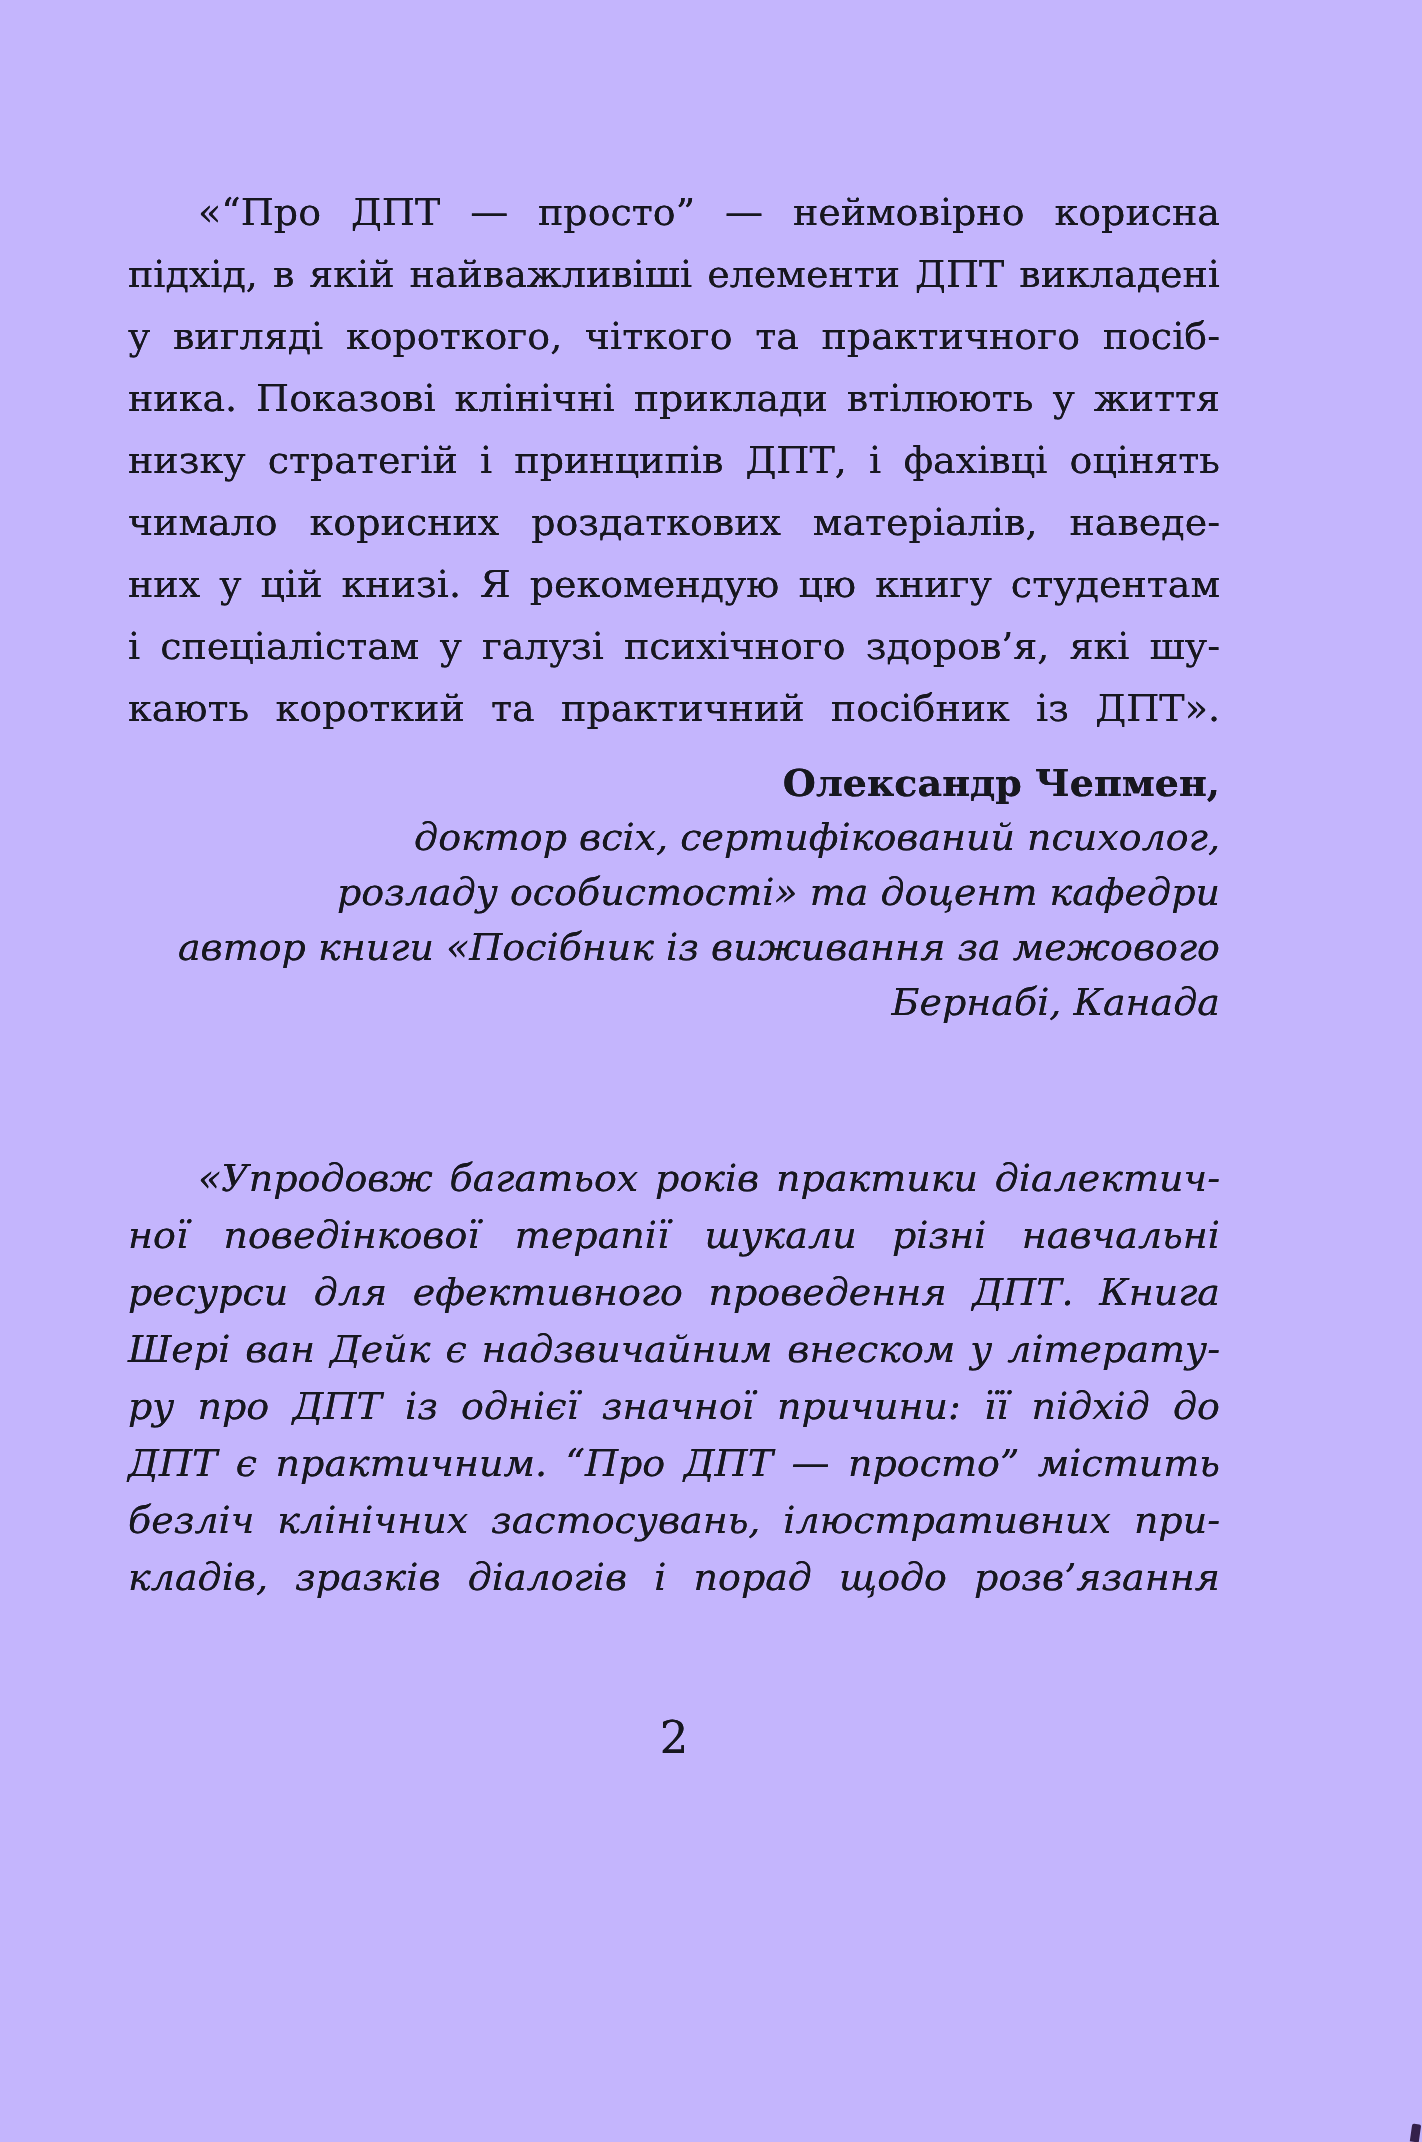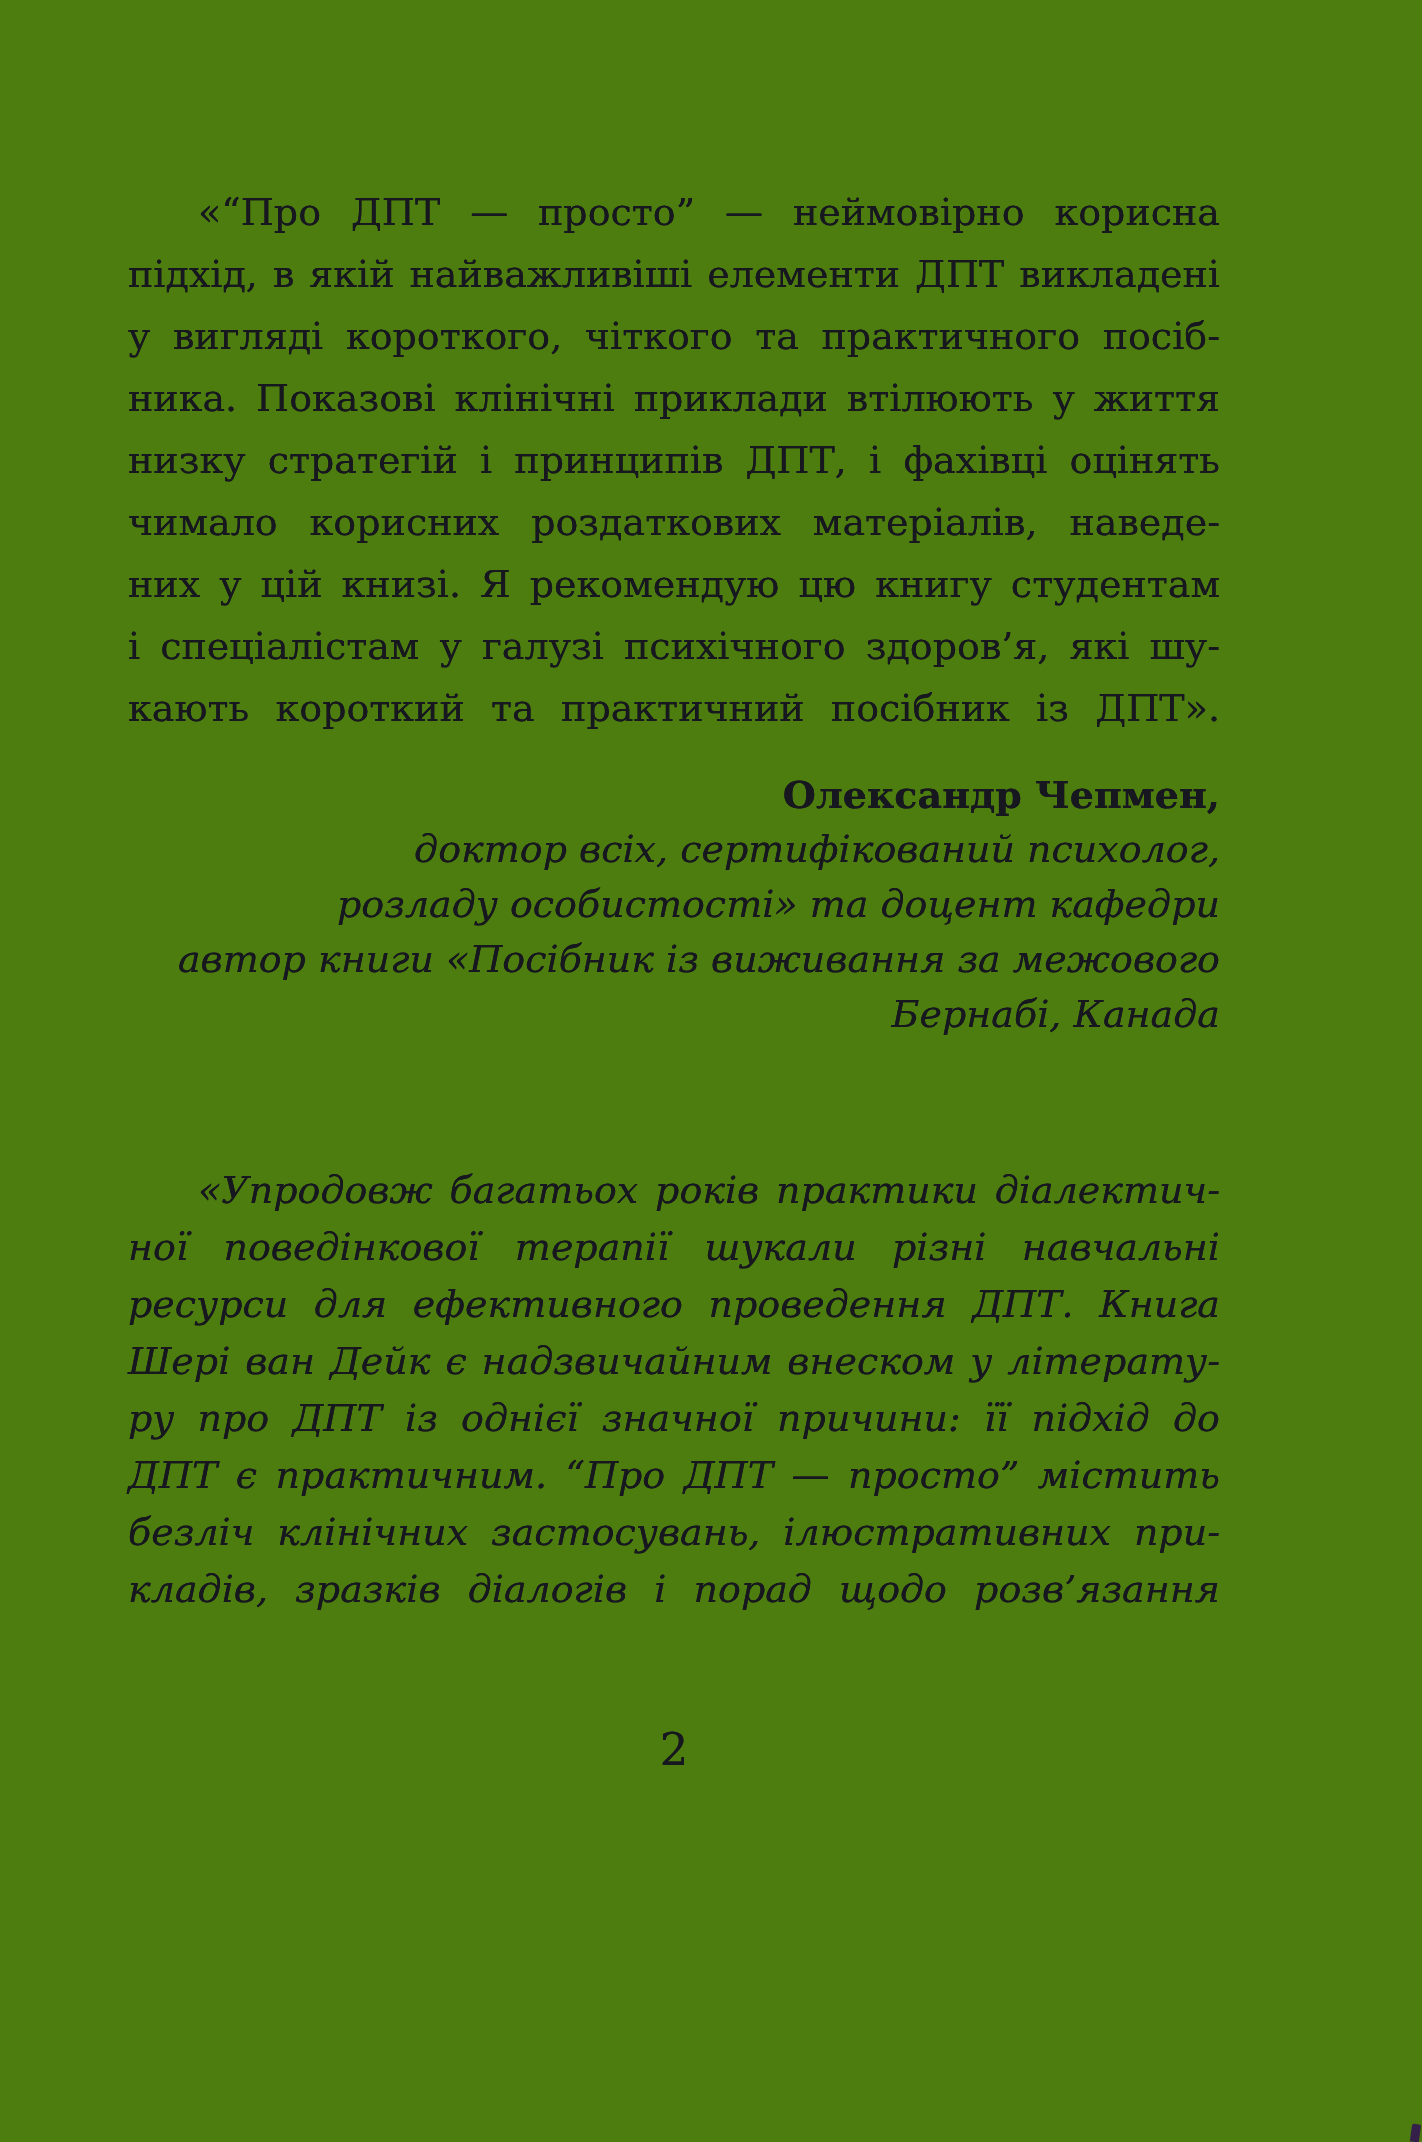--- a/index.html
+++ b/index.html
@@ -30,21 +30,21 @@
   }
   .quote-lines .line {
     text-align: justify;
     text-align-last: justify;
     white-space: normal;
   }
   .quote-lines .line:first-child {
     text-indent: 70px;
   }
   .attribution {
-    margin-top: 28px;
+    margin-top: 16px;
     text-align: right;
     font-size: 38px;
     line-height: 55px;
     font-style: italic;
     text-shadow: 0 0 0.4px currentColor;
   }
   .attr-name {
     font-style: normal;
     font-weight: bold;
   }
@@ -72,21 +72,21 @@
     width: 9px;
     height: 18px;
     background: #35204a;
     border-radius: 2px 2px 0 0;
     transform: rotate(8deg);
   }
 </style>
 </head>
 <body>
 
-<div class="page" style="background: #4d7c0f; color: rgb(23, 23, 31);">
+<div class="page" style="background: #c4b5fd; color: rgb(23, 23, 31);">
   <div class="column">
 
     <blockquote class="quote quote1">
       <div class="quote-lines">
           <div class="line">«“Про ДПТ — просто” — неймовірно корисна</div>
           <div class="line">підхід, в якій найважливіші елементи ДПТ викладені</div>
           <div class="line">у вигляді короткого, чіткого та практичного посіб-</div>
           <div class="line">ника. Показові клінічні приклади втілюють у життя</div>
           <div class="line">низку стратегій і принципів ДПТ, і фахівці оцінять</div>
           <div class="line">чимало корисних роздаткових матеріалів, наведе-</div>

